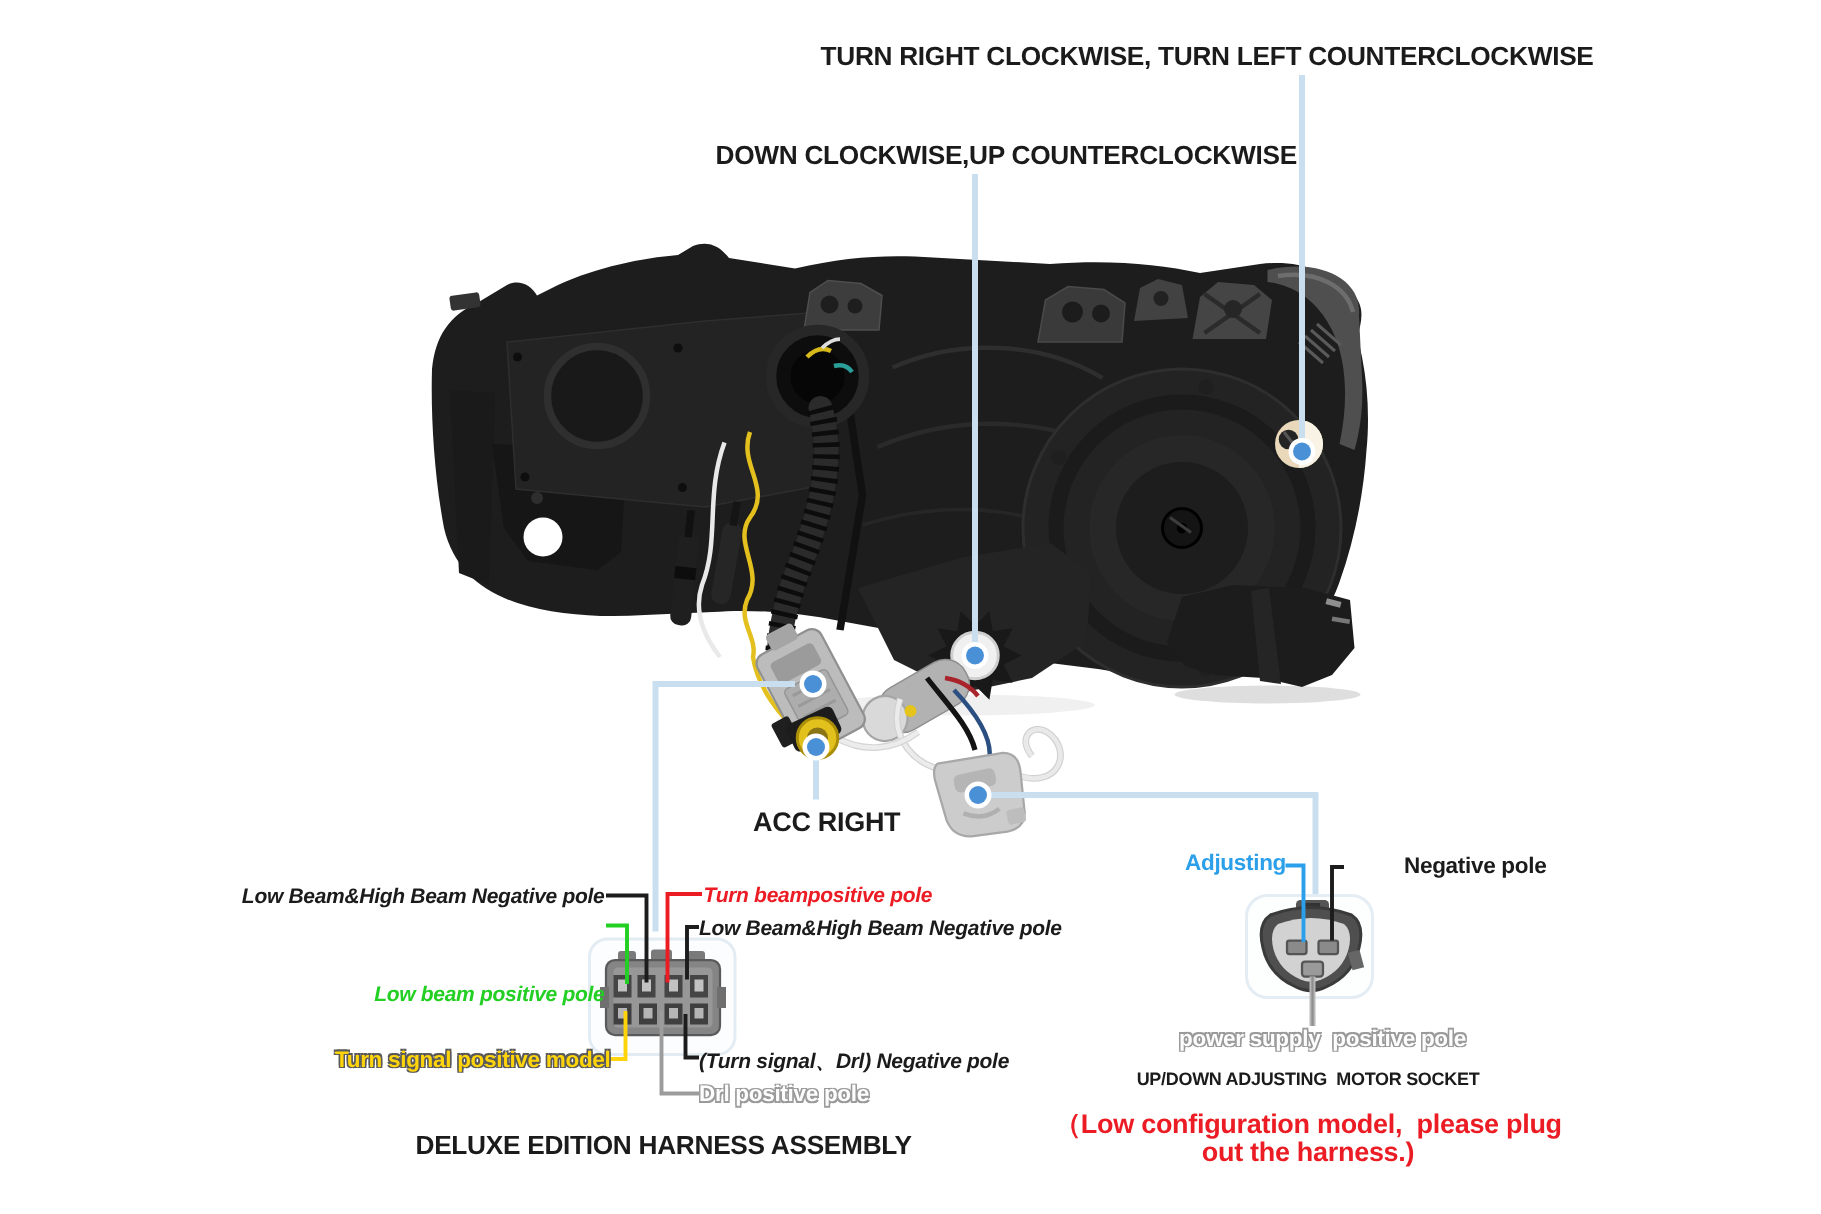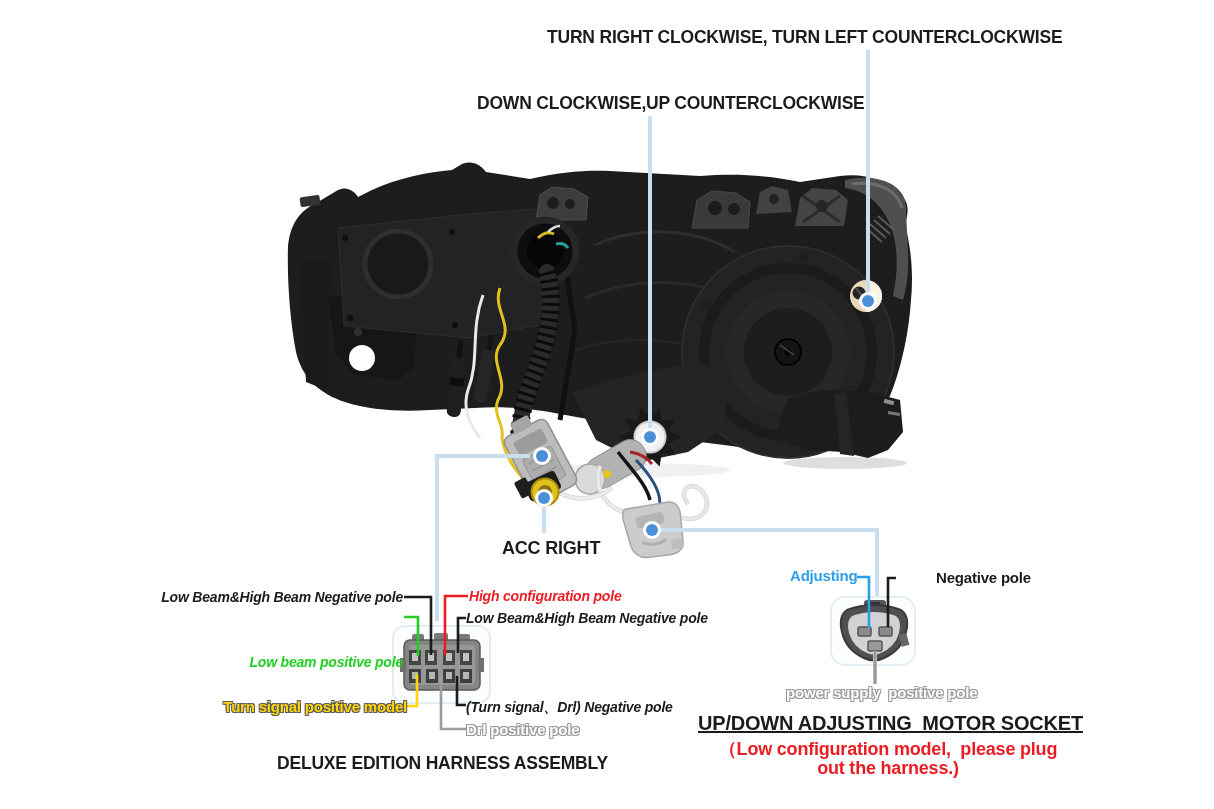--- a/index.html
+++ b/index.html
@@ -12,21 +12,21 @@
   .pin2{font-weight:700;font-size:15px;letter-spacing:-0.2px;}
   .ra{text-align:right;}
   .green{color:var(--positive-green,#22cf22);margin-top:44px;}
   .red{color:var(--warning-red,#ec1c24);}
   .blue{color:var(--adjusting-blue,#2b9fe9);}
   .outline-yellow{color:var(--signal-yellow,#ffd40a);
     text-shadow:-1px -1px 0 #595959,1px -1px 0 #595959,-1px 1px 0 #595959,1px 1px 0 #595959;}
   .outline-light{color:#fdfdfd;
     text-shadow:-1px -1px 0 #9a9a9a,1px -1px 0 #9a9a9a,-1px 1px 0 #9a9a9a,1px 1px 0 #9a9a9a;}
   .center-block{position:absolute;left:698px;width:348px;text-align:center;white-space:pre;}
-  .note{color:var(--warning-red,#ec1c24);font-weight:700;font-size:18px;letter-spacing:-0.2px;margin-left:16px;}
+  .note{color:var(--warning-red,#ec1c24);font-weight:700;font-size:18px;letter-spacing:-0.2px;}
 </style>
 </head>
 <body>
 
 <div id="stage">
 
   <svg id="art" width="1214" height="809" viewBox="0 0 1214 809">
 
     <g>
       <ellipse cx="845" cy="463" rx="62" ry="6" fill="#000" opacity="0.13"></ellipse>
@@ -284,36 +284,36 @@
   <div class="lbl cap" style="left:547px;top:27px;">TURN RIGHT CLOCKWISE, TURN LEFT COUNTERCLOCKWISE</div>
 
   <div class="lbl cap" style="left:477px;top:93px;">DOWN CLOCKWISE,UP COUNTERCLOCKWISE</div>
 
   <div class="lbl cap" style="left:502px;top:538px;font-size:18px;">ACC RIGHT</div>
 
   <div class="lbl pin ra" style="right:811px;top:589px;">Low Beam&amp;High Beam Negative pole</div>
 
   <div class="lbl pin ra green" style="right:811px;top:610px;">Low beam positive pole</div>
 
-  <div class="lbl pin red" style="left:469px;top:588px;">High configuration pole</div>
+  <div class="lbl pin red" style="left:469px;top:588px;">Turn beampositive pole</div>
 
   <div class="lbl pin" style="left:466px;top:610px;">Low Beam&amp;High Beam Negative pole</div>
 
   <div class="lbl pin2 ra outline-yellow" style="right:807px;top:698px;">Turn signal positive model</div>
 
   <div class="lbl pin" style="left:466px;top:699px;">(Turn signal、Drl) Negative pole</div>
 
   <div class="lbl pin2 outline-light" style="left:466px;top:721px;">Drl positive pole</div>
 
   <div class="lbl cap" style="left:277px;top:753px;">DELUXE EDITION HARNESS ASSEMBLY</div>
 
   <div class="lbl pin2 blue" style="left:790px;top:567px;">Adjusting</div>
 
   <div class="lbl pin2" style="left:896px;top:569px;margin-left:40px;">Negative pole</div>
 
   <div class="lbl pin2 outline-light" style="left:786px;top:684px;">power supply  positive pole</div>
 
-  <div class="center-block lbl cap" style="top:712px;font-size:20px;text-decoration:underline;">UP/DOWN ADJUSTING  MOTOR SOCKET</div>
+  <div class="center-block lbl cap" style="top:712px;font-size:12px;">UP/DOWN ADJUSTING  MOTOR SOCKET</div>
 
   <div class="center-block note" style="top:737px;">（Low configuration model,  please plug</div>
 
   <div class="center-block note" style="top:758px;">out the harness.)</div>
 </div>
 
 </body></html>

